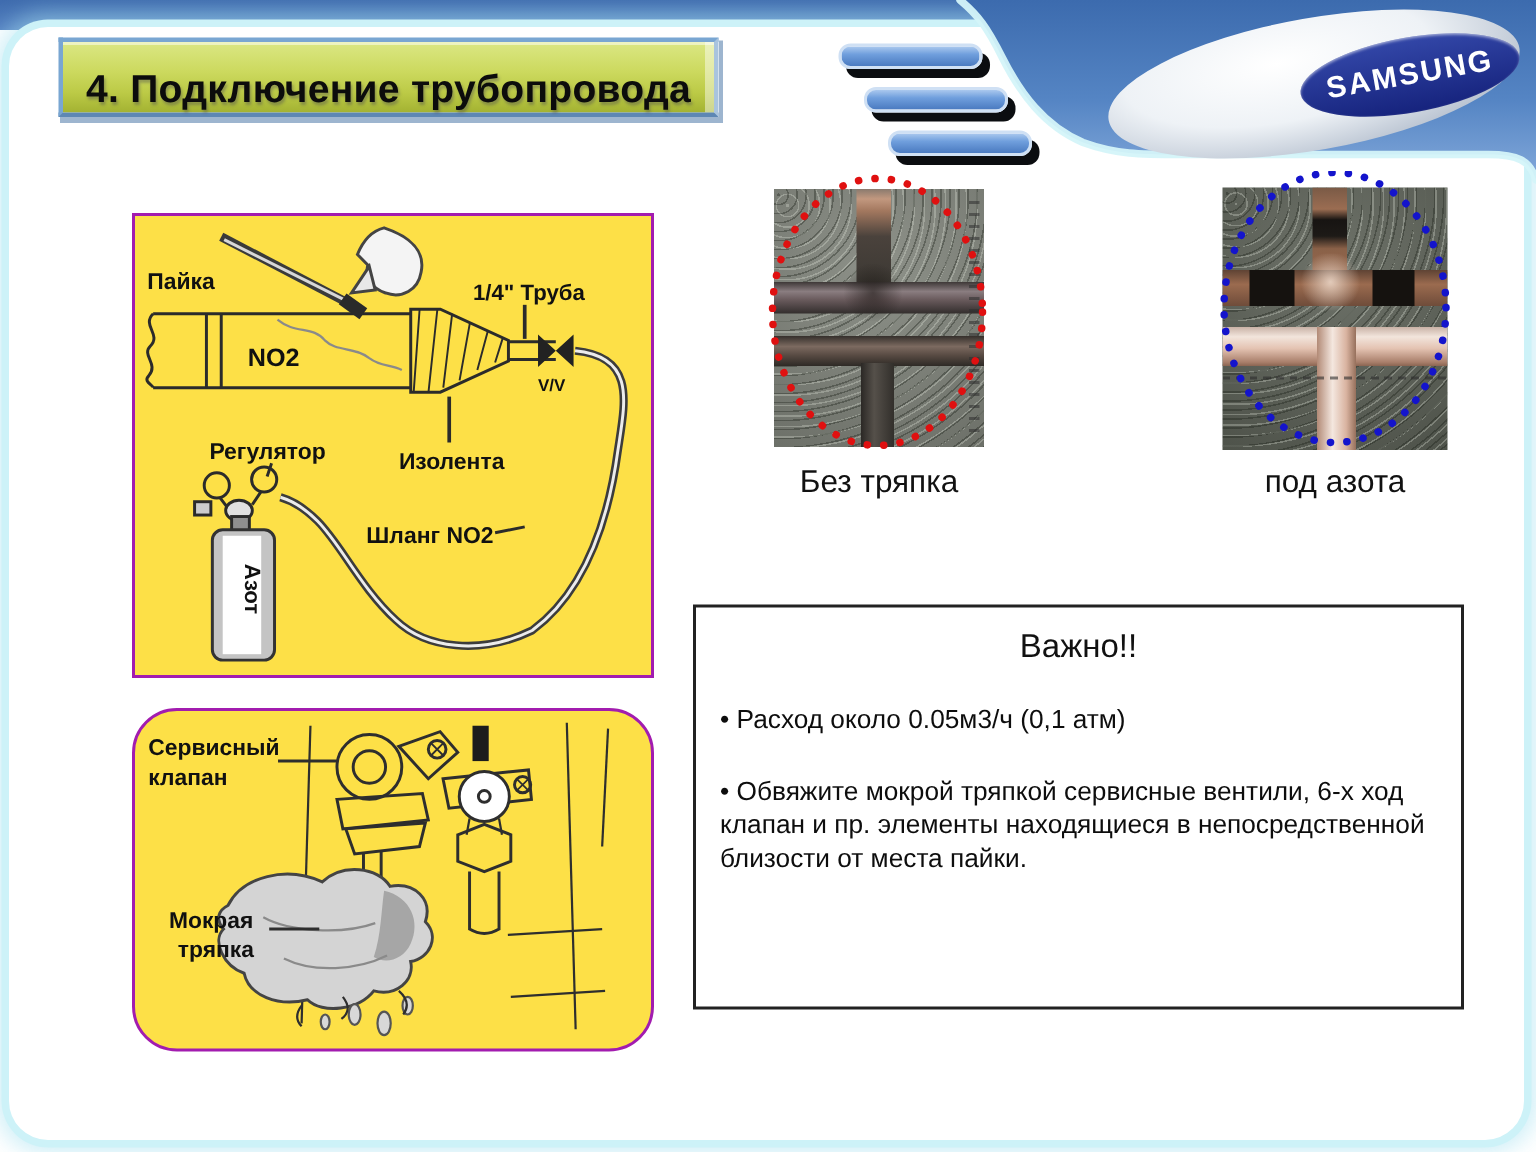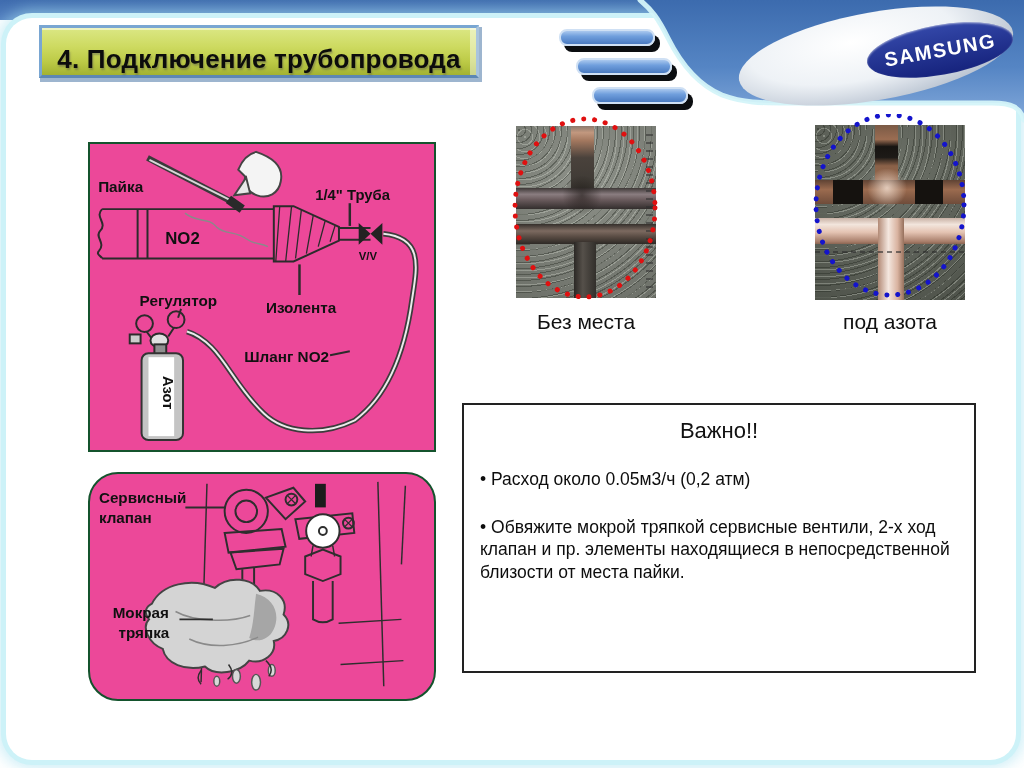--- a/index.html
+++ b/index.html
@@ -34,21 +34,21 @@
     border-radius:50%;transform:rotate(-10deg);
     background:radial-gradient(ellipse at 42% 30%, #ffffff 0%, #eef2f6 45%, #b9c3d1 78%, #8e9eb3 97%);}
   .logo-inner{position:absolute;left:866px;top:25px;width:148px;height:50px;z-index:5;
     border-radius:50%;transform:rotate(-10deg);
     background:linear-gradient(180deg,#3347a8,#16237d);
     box-shadow:inset 0 1px 2px rgba(255,255,255,.55);
     display:flex;align-items:center;justify-content:center;}
   .logo-inner span{color:#fff;font-weight:bold;font-size:20px;letter-spacing:1.5px;}
 
   
-  .dia-box{position:absolute;background:#ec4899;border:2px solid #14532d;z-index:4;}
+  .dia-box{position:absolute;background:#fde047;border:2px solid #a21caf;z-index:4;}
   .dia1{left:88px;top:142px;width:344px;height:306px;}
   .dia2{left:88px;top:472px;width:344px;height:225px;border-radius:30px;}
   .dia-box svg{display:block;}
   .dia-box text{font-family:"Liberation Sans",sans-serif;font-weight:bold;fill:#111;}
 
   
   .photo-wrap{position:absolute;z-index:4;}
   .pw1{left:508px;top:116px;width:156px;height:190px;}
   .pw2{left:807px;top:114px;width:166px;height:192px;}
   .photo-img{position:absolute;overflow:hidden;}
@@ -225,21 +225,21 @@
       <div class="pipe p1-h1"></div>
       <div class="pipe p1-h2"></div>
       <div class="pipe p1-vb"></div>
       <div class="pipe p1-joint"></div>
       <div class="pipe p1-dashes"></div>
     </div>
     <svg class="dots-svg" width="156" height="190" viewBox="0 0 156 190">
       <ellipse cx="77" cy="92" rx="70" ry="89" fill="none" stroke="#e01010" stroke-width="5" stroke-linecap="round" stroke-dasharray="0.1 10.9"></ellipse>
     </svg>
   </div>
-  <div class="photo-label lab1">Без места</div>
+  <div class="photo-label lab1">Без тряпка</div>
 
   <div class="photo-wrap pw2">
     <div class="photo-img pi2">
       <div class="granite"></div>
       <div class="pipe p2-vt"></div>
       <div class="pipe p2-h1"></div>
       <div class="pipe p2-band-a"></div>
       <div class="pipe p2-band-b"></div>
       <div class="pipe p2-solder"></div>
       <div class="pipe p2-h2"></div>
@@ -248,18 +248,18 @@
     </div>
     <svg class="dots-svg" width="166" height="192" viewBox="0 0 166 192">
       <ellipse cx="83" cy="91" rx="74" ry="90" fill="none" stroke="#1414cc" stroke-width="5" stroke-linecap="round" stroke-dasharray="0.1 10.9"></ellipse>
     </svg>
   </div>
   <div class="photo-label lab2">под азота</div>
 
   <div class="imp-box">
     <div class="imp-title">Важно!!</div>
     <div class="imp-body">
-      <p><span>•</span> <span>Расход около 0.05м3/ч (0,2 атм)</span></p>
-      <p><span>•</span> <span>Обвяжите мокрой тряпкой сервисные вентили, 2-х ход клапан и пр. элементы находящиеся в непосредственной близости от места пайки.</span></p>
+      <p><span>•</span> <span>Расход около 0.05м3/ч (0,1 атм)</span></p>
+      <p><span>•</span> <span>Обвяжите мокрой тряпкой сервисные вентили, 6-х ход клапан и пр. элементы находящиеся в непосредственной близости от места пайки.</span></p>
     </div>
   </div>
 
 </div>
 
 </body></html>

